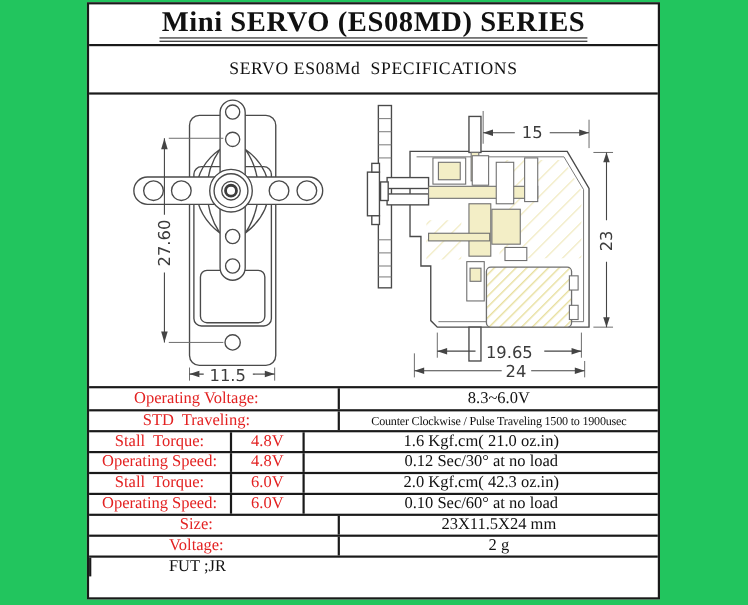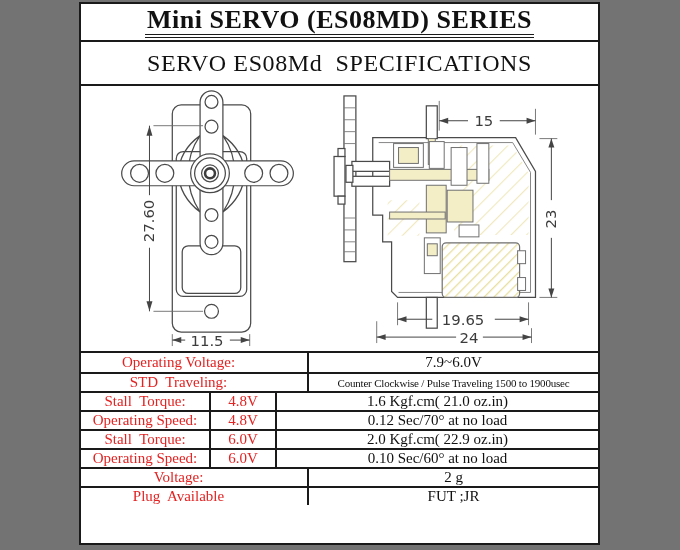--- a/index.html
+++ b/index.html
@@ -1,26 +1,26 @@
 <!DOCTYPE html>
 <html><head>
 <meta charset="utf-8">
 <style>
   html,body{margin:0;padding:0;background:#ffffff;}
-  .page{position:relative;width:680px;height:550px;background:#737373;
+  .page{position:relative;width:680px;height:550px;background:#22c55e;
         font-family:"Liberation Serif", serif;color:#111;overflow:hidden;}
   .frame{position:absolute;left:79px;top:2px;width:521px;height:543px;
          border:2px solid #1a1a1a;box-sizing:border-box;display:flex;flex-direction:column;background:#fff;}
   .title-band{height:38px;border-bottom:2px solid #1a1a1a;box-sizing:border-box;
               display:flex;align-items:center;justify-content:center;}
   .title-text{font-size:26px;font-weight:bold;letter-spacing:0.5px;
               border-bottom:4px double #1a1a1a;line-height:1.05;padding:0 2px 1px 2px;}
   .subtitle-band{height:44px;border-bottom:2px solid #1a1a1a;box-sizing:border-box;
                  display:flex;align-items:center;justify-content:center;}
-  .subtitle-text{font-size:24px;letter-spacing:0.6px;white-space:pre;}
+  .subtitle-text{font-size:16px;letter-spacing:0.6px;white-space:pre;}
   .drawing-band{height:267px;border-bottom:2px solid #1a1a1a;box-sizing:border-box;position:relative;}
   .drawing-band svg{display:block;}
   .spec-table{flex:1;display:grid;grid-template-rows:repeat(10,1fr);}
   .row{display:grid;border-top:2px solid #1a1a1a;box-sizing:border-box;}
   .row:first-child{border-top:none;}
   .row.cols2{grid-template-columns:195px 1fr;gap:31px;}
   .row.cols3{grid-template-columns:128px 66px 1fr;}
   .cell{display:flex;align-items:center;justify-content:center;font-size:15px;
         box-sizing:border-box;overflow:hidden;white-space:pre;}
   .cell.bl{border-left:2px solid #1a1a1a;}
@@ -201,59 +201,62 @@
             <text class="dimtxt" x="470" y="344" text-anchor="middle">24</text>
           </g>
         </g>
       </svg>
     </div>
 
     <div class="spec-table">
 
       <div class="row cols2">
         <div class="cell red">Operating Voltage:</div>
-        <div class="cell bl">7.9~6.0V</div>
+        <div class="cell bl">8.3~6.0V</div>
       </div>
 
       <div class="row cols2">
         <div class="cell red">STD  Traveling:</div>
         <div class="cell bl tight">Counter Clockwise / Pulse Traveling 1500 to 1900usec</div>
       </div>
 
       <div class="row cols3">
         <div class="cell red">Stall  Torque:</div>
         <div class="cell bl red">4.8V</div>
         <div class="cell bl">1.6 Kgf.cm( 21.0 oz.in)</div>
       </div>
 
       <div class="row cols3">
         <div class="cell red">Operating Speed:</div>
         <div class="cell bl red">4.8V</div>
-        <div class="cell bl">0.12 Sec/70° at no load</div>
+        <div class="cell bl">0.12 Sec/30° at no load</div>
       </div>
 
       <div class="row cols3">
         <div class="cell red">Stall  Torque:</div>
         <div class="cell bl red">6.0V</div>
-        <div class="cell bl">2.0 Kgf.cm( 22.9 oz.in)</div>
+        <div class="cell bl">2.0 Kgf.cm( 42.3 oz.in)</div>
       </div>
 
       <div class="row cols3">
         <div class="cell red">Operating Speed:</div>
         <div class="cell bl red">6.0V</div>
         <div class="cell bl">0.10 Sec/60° at no load</div>
       </div>
 
+      <div class="row cols2">
+        <div class="cell red">Size:</div>
+        <div class="cell bl">23X11.5X24 mm</div>
+      </div>
 
       <div class="row cols2">
         <div class="cell red">Voltage:</div>
         <div class="cell bl">2 g</div>
       </div>
 
       <div class="row cols2">
-        <div class="cell red">Plug  Available</div>
         <div class="cell bl">FUT ;JR</div>
       </div>
 
 
     </div>
   </div>
 </div>
 
 </body></html>

